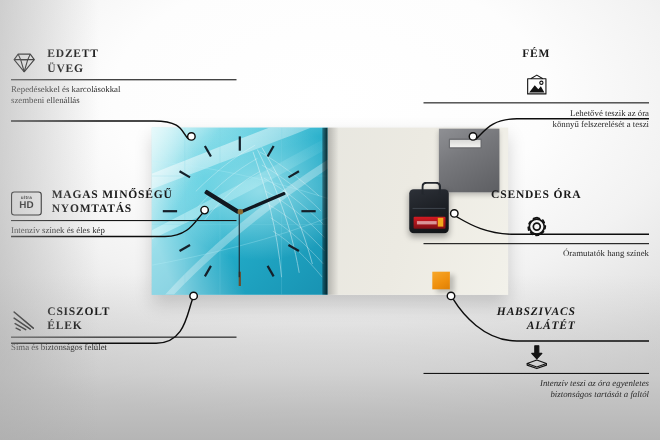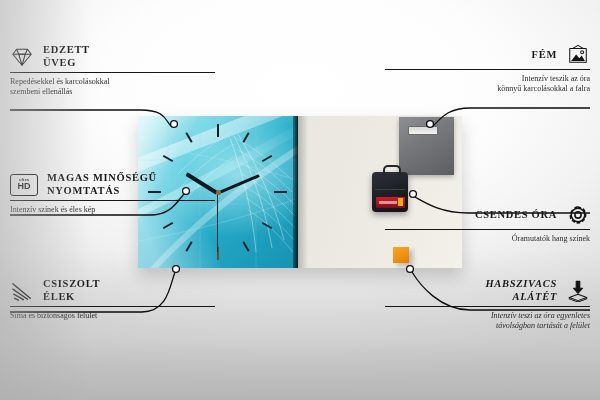--- a/index.html
+++ b/index.html
@@ -95,21 +95,21 @@
     box-shadow:4px 3px 5px rgba(0,0,0,.22);
   }
 
   
   .callout{position:absolute;width:205px;}
   .callout.left{text-align:left;}
   .callout.right{text-align:right;}
   .head{
     display:flex;align-items:center;gap:9px;
   }
-  .callout.right .head{justify-content:flex-end;}
+  .callout.right .head{justify-content:flex-end;flex-direction:column;}
   .head-txt{
     font-family:"Liberation Serif",serif;
     font-weight:700;font-size:10.5px;letter-spacing:.7px;color:#1a1a1a;
     line-height:12.5px;text-transform:uppercase;
   }
   .rule{height:1px;background:#161616;margin:3px 0 4px 0;width:100%;}
   .sub{
     font-family:"Liberation Serif",serif;
     font-size:8px;line-height:10px;color:#2b2b2b;
   }
@@ -312,26 +312,26 @@
             <path d="M7 5 L13 1.5 L19 5"></path>
             <rect x="4" y="5" width="18" height="15"></rect>
             <path d="M5.5 18.5 L11 11.5 L14.5 15.5 L17 12.5 L20.5 18.5 Z" fill="#131313" stroke="none"></path>
             <circle cx="17.5" cy="9" r="1.6"></circle>
           </g>
         </svg>
       </span>
     </div>
     <div class="rule"></div>
     <div class="sub">
-      <span style="display:block">Intenzív teszik az óra</span>
-      <span style="display:block">könnyű karcolásokkal a falra</span>
-    </div>
-  </div>
-
-  <div class="callout right" style="left:385px;top:172px;margin-top:32px;">
+      <span style="display:block">Lehetővé teszik az óra</span>
+      <span style="display:block">könnyű felszerelését a teszi</span>
+    </div>
+  </div>
+
+  <div class="callout right" style="left:385px;top:172px;">
     <div class="head">
       <span style="flex:1">
         <span class="head-txt" style="display:block">CSENDES ÓRA</span>
       </span>
       <span class="ico">
         <svg viewBox="0 0 26 24">
           <g fill="none" stroke="#131313" stroke-width="1.7" stroke-linecap="round" stroke-linejoin="round">
             <path d="M13 3.2 L15.6 4 M19 5.6 L20.3 8 M21.4 11.4 L21 14 M19.6 17 L17.8 18.8
                      M14.8 20.4 L12.2 20.6 M9 19.6 L7 18 M5 15.4 L4.6 12.8 M5.4 9.2 L6.8 6.9
                      M9.8 4.2 L12.2 3.3"></path>
@@ -359,17 +359,17 @@
             <path d="M11 1.5 L15 1.5 L15 9 L18 9 L13 14.5 L8 9 L11 9 Z" fill="#131313"></path>
             <path d="M13 15.5 L22.5 19 L13 22.5 L3.5 19 Z"></path>
             <path d="M3.5 19 L3.5 20.6 L13 24 L22.5 20.6 L22.5 19"></path>
           </g>
         </svg>
       </span>
     </div>
     <div class="rule"></div>
     <div class="sub">
       <span style="display:block">Intenzív teszi az óra egyenletes</span>
-      <span style="display:block">távolságban tartását a felület</span>
+      <span style="display:block">biztonságos tartását a faltól</span>
     </div>
   </div>
 
 </div>
 
 </body></html>

